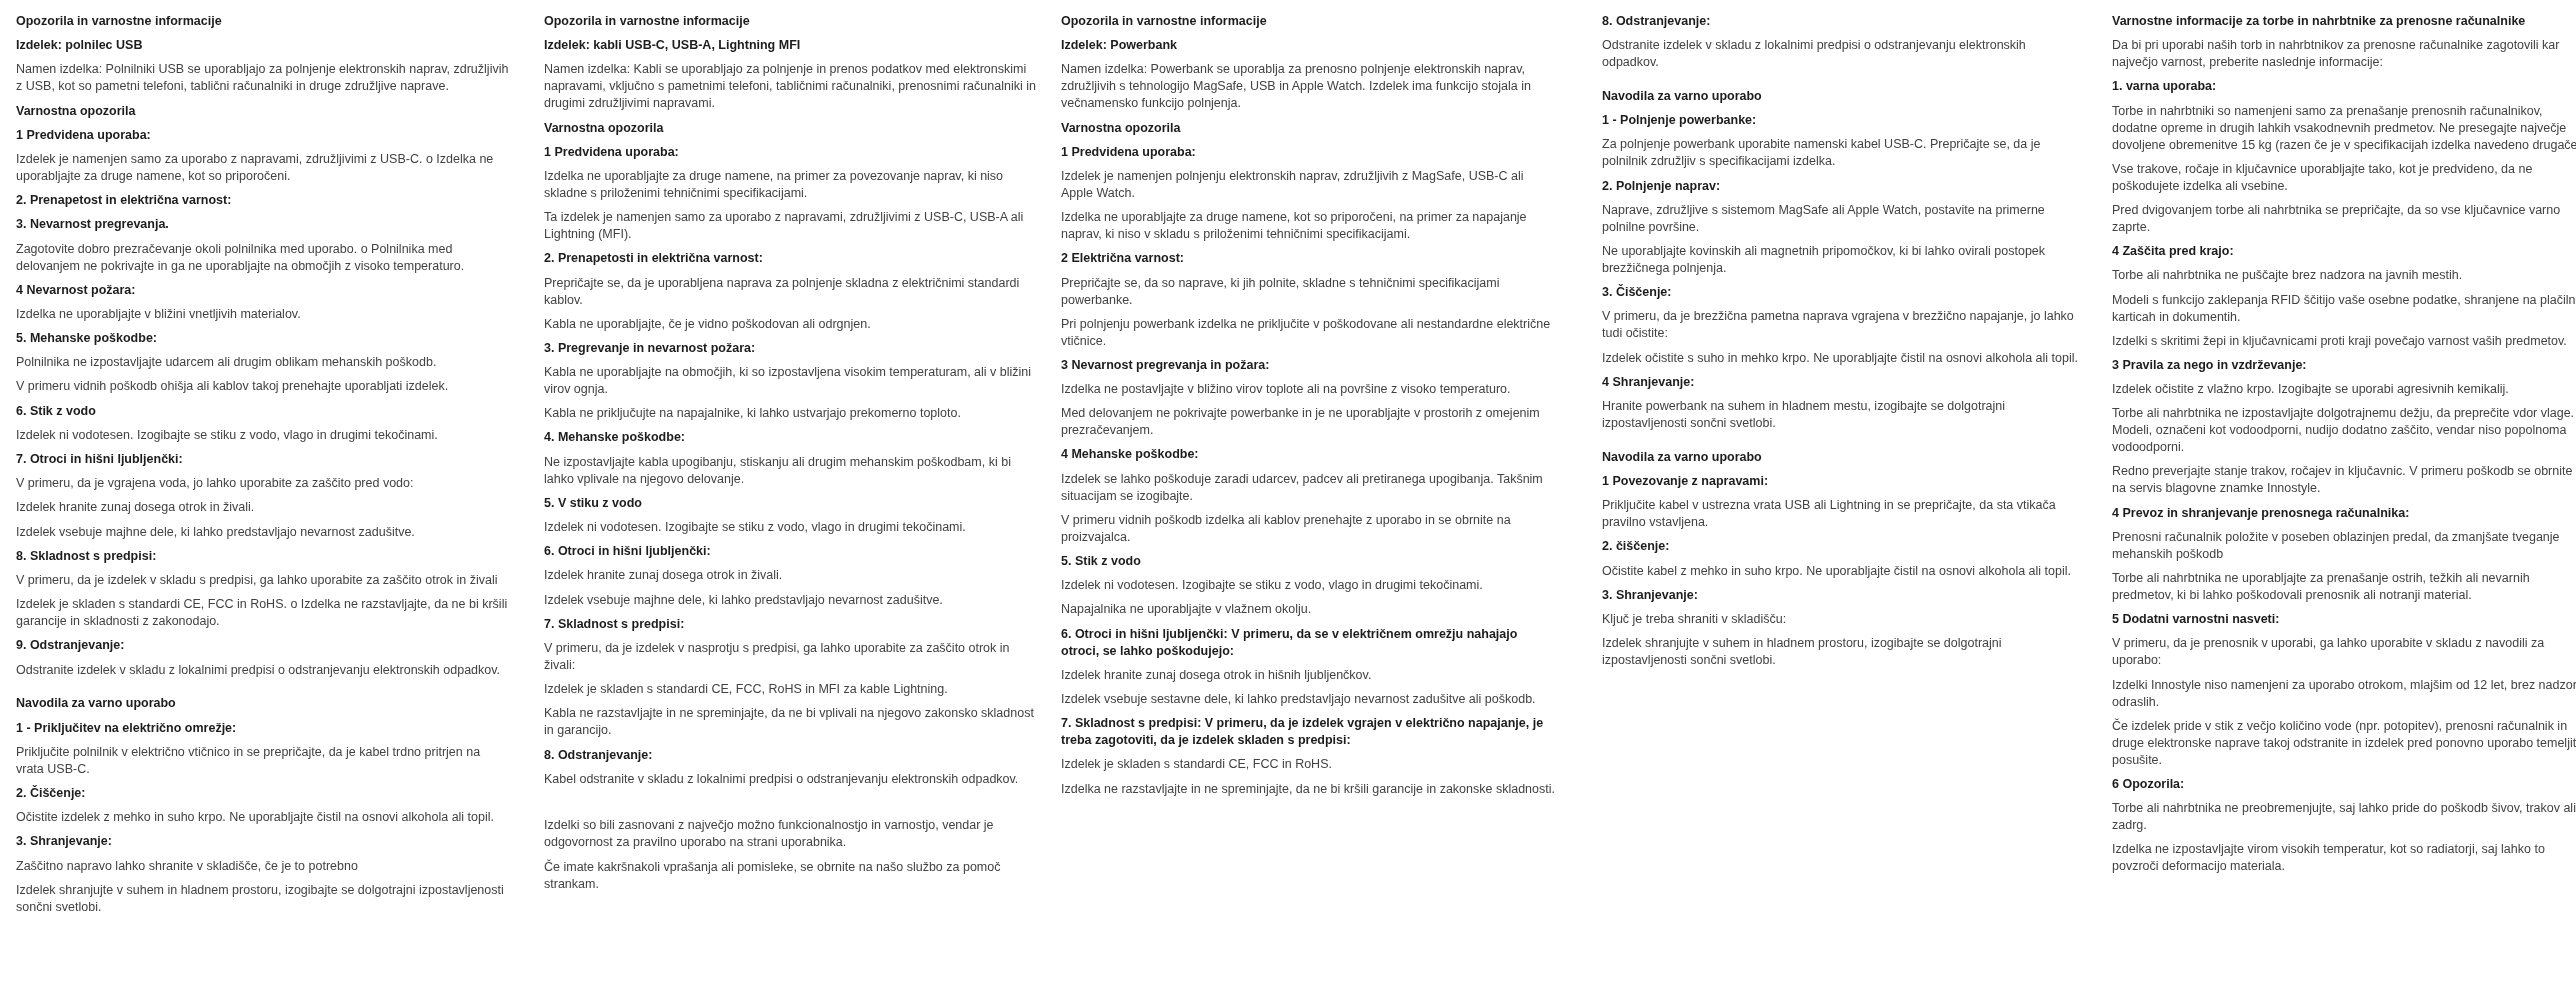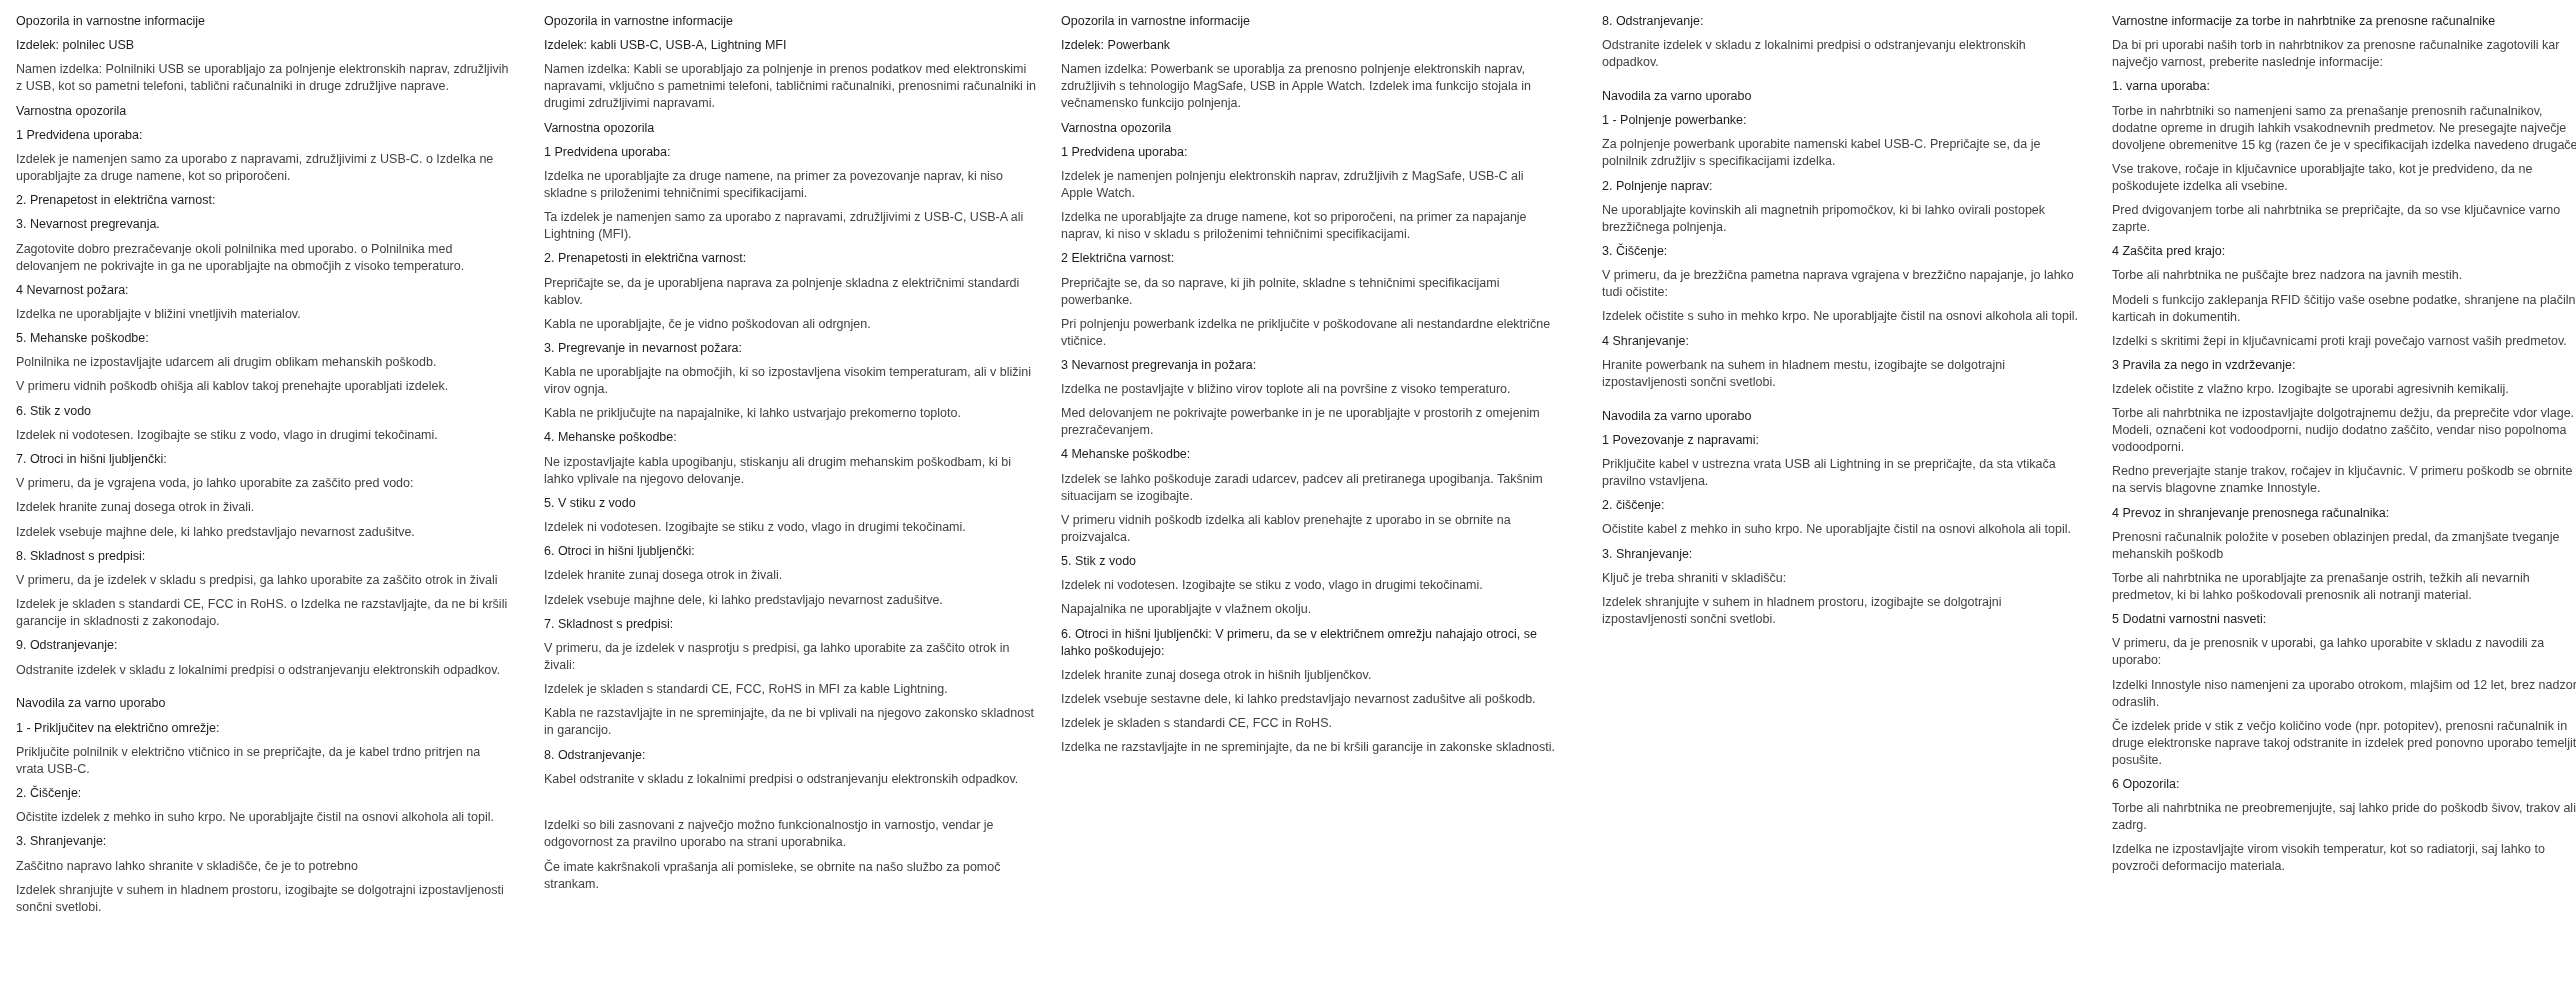--- a/index.html
+++ b/index.html
@@ -28,21 +28,21 @@
   }
   .col-1 { left: 16px;   width: 493px; }
   .col-2 { left: 544px;  width: 497px; }
   .col-3 { left: 1061px; width: 495px; }
   .col-4 { left: 1602px; width: 481px; }
   .col-5 { left: 2095px; width: 475px; margin-left: 17px; }
 
   .h {
     font-size: 12.5px;
     line-height: 17px;
-    font-weight: 400;
+    font-weight: 700;
     color: var(--heading-color, #1d1d1f);
     margin: 0 0 7.2px 0;
   }
   .p {
     margin: 0 0 7.2px 0;
   }
   .gap    { height: 9.7px; }
   .gap-lg { height: 22.5px; }
 </style>
 </head>
@@ -132,31 +132,33 @@
       <p class="p">Med delovanjem ne pokrivajte powerbanke in je ne uporabljajte v prostorih z omejenim prezračevanjem.</p>
       <h2 class="h">4 Mehanske poškodbe:</h2>
       <p class="p">Izdelek se lahko poškoduje zaradi udarcev, padcev ali pretiranega upogibanja. Takšnim situacijam se izogibajte.</p>
       <p class="p">V primeru vidnih poškodb izdelka ali kablov prenehajte z uporabo in se obrnite na proizvajalca.</p>
       <h2 class="h">5. Stik z vodo</h2>
       <p class="p">Izdelek ni vodotesen. Izogibajte se stiku z vodo, vlago in drugimi tekočinami.</p>
       <p class="p">Napajalnika ne uporabljajte v vlažnem okolju.</p>
       <h2 class="h">6. Otroci in hišni ljubljenčki: V primeru, da se v električnem omrežju nahajajo otroci, se lahko poškodujejo:</h2>
       <p class="p">Izdelek hranite zunaj dosega otrok in hišnih ljubljenčkov.</p>
       <p class="p">Izdelek vsebuje sestavne dele, ki lahko predstavljajo nevarnost zadušitve ali poškodb.</p>
+      <h2 class="h">7. Skladnost s predpisi: V primeru, da je izdelek vgrajen v električno napajanje, je treba zagotoviti, da je izdelek skladen s predpisi:</h2>
       <p class="p">Izdelek je skladen s standardi CE, FCC in RoHS.</p>
       <p class="p">Izdelka ne razstavljajte in ne spreminjajte, da ne bi kršili garancije in zakonske skladnosti.</p>
     </section>
   <section class="col col-4">
       <h2 class="h">8. Odstranjevanje:</h2>
       <p class="p">Odstranite izdelek v skladu z lokalnimi predpisi o odstranjevanju elektronskih odpadkov.</p>
       <div class="gap"></div>
       <h2 class="h">Navodila za varno uporabo</h2>
       <h2 class="h">1 - Polnjenje powerbanke:</h2>
       <p class="p">Za polnjenje powerbank uporabite namenski kabel USB-C. Prepričajte se, da je polnilnik združljiv s specifikacijami izdelka.</p>
       <h2 class="h">2. Polnjenje naprav:</h2>
+      <p class="p">Naprave, združljive s sistemom MagSafe ali Apple Watch, postavite na primerne polnilne površine.</p>
       <p class="p">Ne uporabljajte kovinskih ali magnetnih pripomočkov, ki bi lahko ovirali postopek brezžičnega polnjenja.</p>
       <h2 class="h">3. Čiščenje:</h2>
       <p class="p">V primeru, da je brezžična pametna naprava vgrajena v brezžično napajanje, jo lahko tudi očistite:</p>
       <p class="p">Izdelek očistite s suho in mehko krpo. Ne uporabljajte čistil na osnovi alkohola ali topil.</p>
       <h2 class="h">4 Shranjevanje:</h2>
       <p class="p">Hranite powerbank na suhem in hladnem mestu, izogibajte se dolgotrajni izpostavljenosti sončni svetlobi.</p>
       <div class="gap"></div>
       <h2 class="h">Navodila za varno uporabo</h2>
       <h2 class="h">1 Povezovanje z napravami:</h2>
       <p class="p">Priključite kabel v ustrezna vrata USB ali Lightning in se prepričajte, da sta vtikača pravilno vstavljena.</p>

